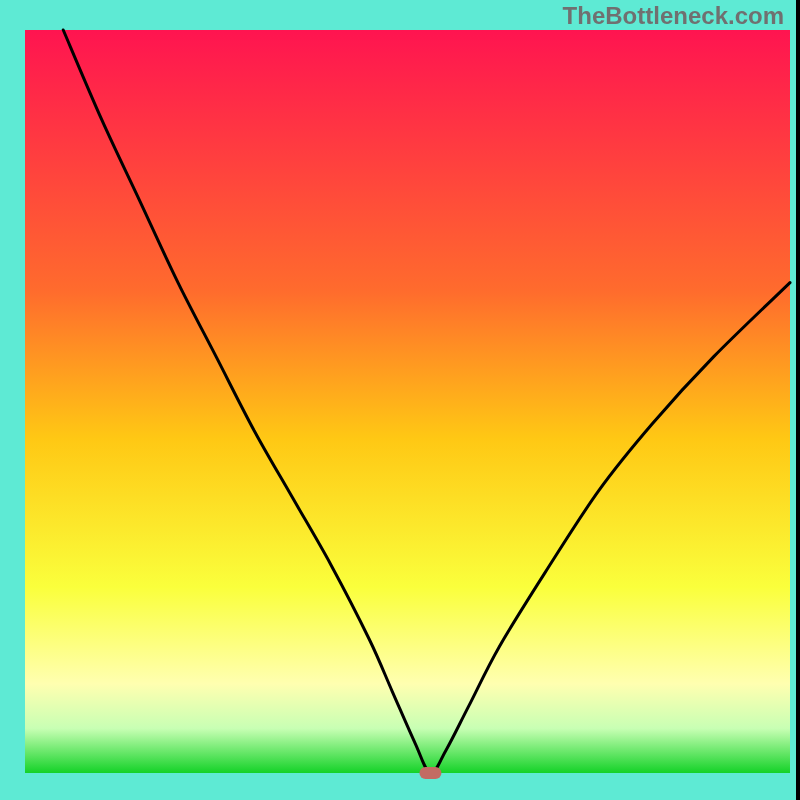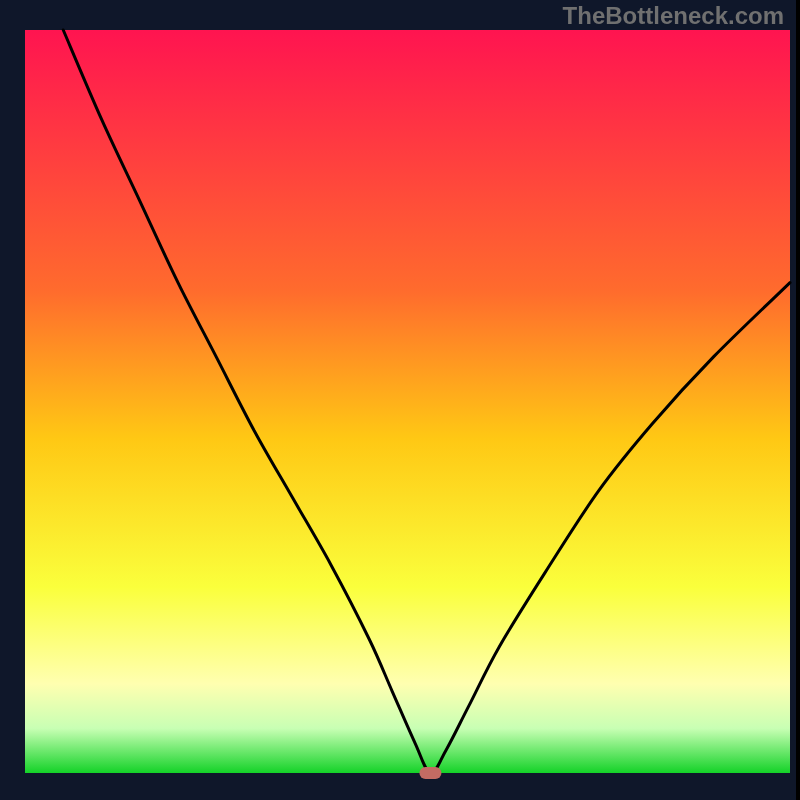--- a/index.html
+++ b/index.html
@@ -10,21 +10,21 @@
     background: #000;
     overflow: hidden;
     font-family: Arial, Helvetica, sans-serif;
   }
   .frame {
     position: absolute;
     top: 0;
     left: 0;
     width: 796px;
     height: 800px;
-    background: #0f172a;
+    background: #5eead4;
   }
   .watermark {
     position: absolute;
     top: 2px;
     right: 12px;
     font-size: 24px;
     font-weight: 600;
     color: #707070;
     letter-spacing: 0px;
   }

